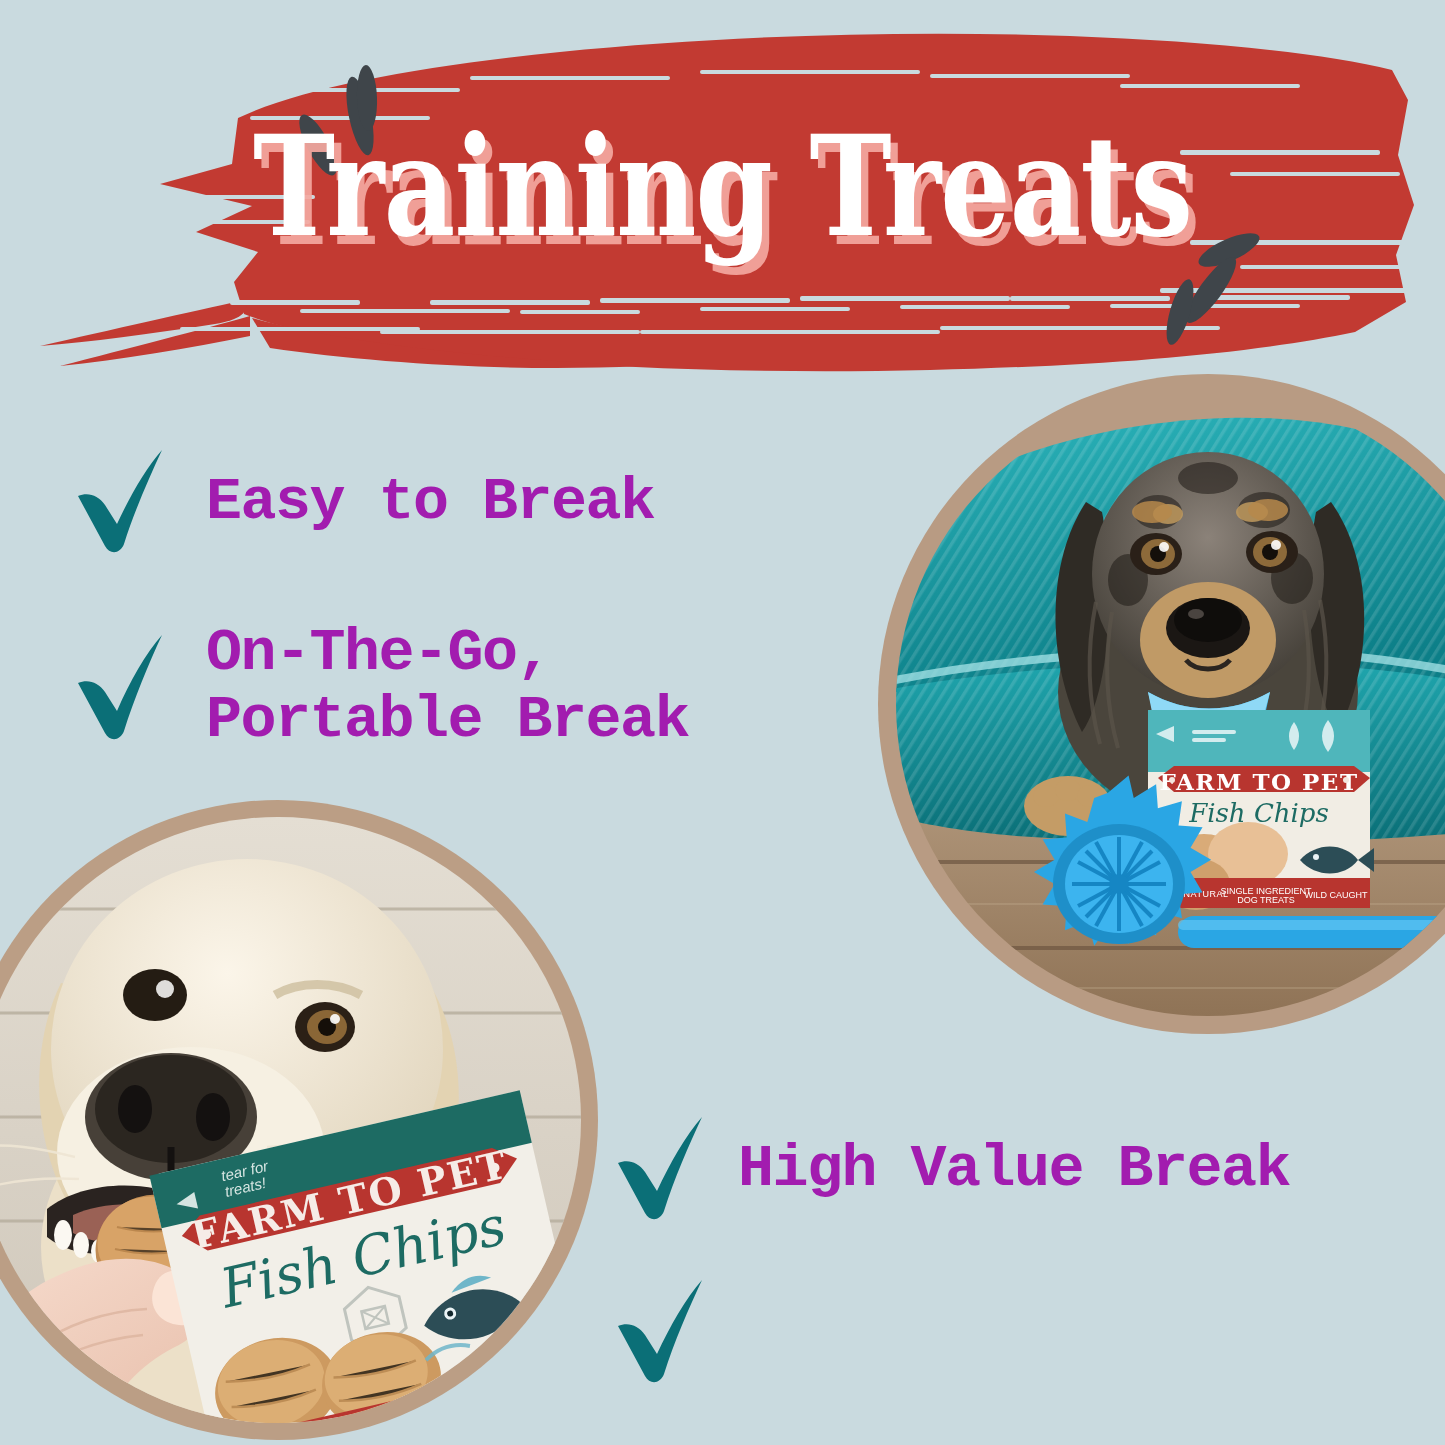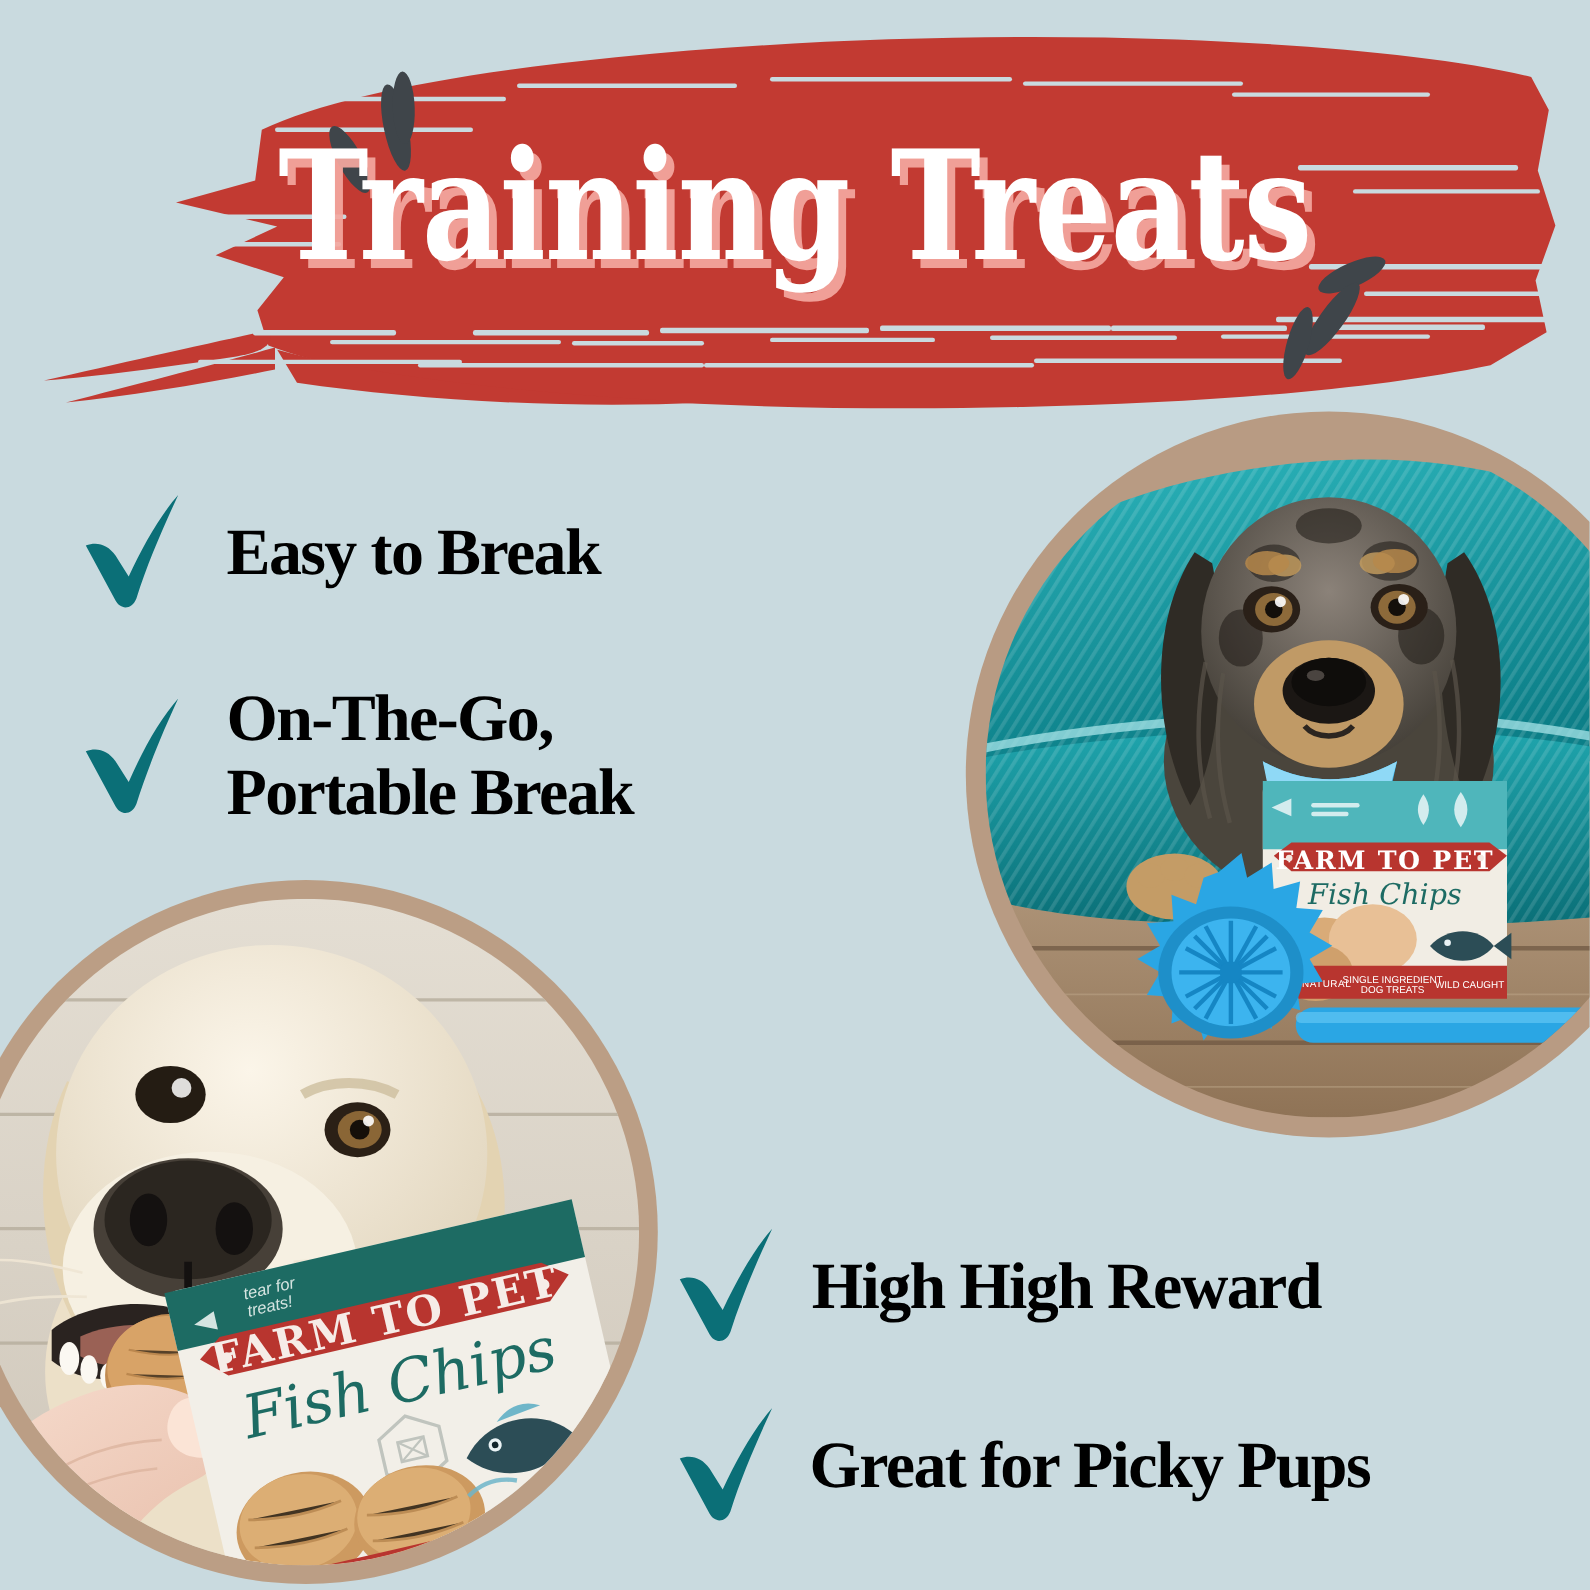--- a/index.html
+++ b/index.html
@@ -28,23 +28,23 @@
     transform-origin:50% 50%;
     text-shadow:9px 9px 0 rgba(244,168,160,0.92);
     white-space:nowrap;
     user-select:none;
   }
 
   
   .check-row{position:absolute;display:flex;align-items:center;}
   .check-ico{flex:0 0 auto;display:block;}
   .check-text{
-    font-family:Liberation Serif, serif;
+    font-family:Liberation Mono, monospace;
     font-weight:bold;
-    color:#000000;
+    color:#a21caf;
     letter-spacing:-1.5px;
     line-height:1.0;
     white-space:pre-line;
   }
 
   #row-easy{left:72px;top:448px;}
   #row-easy .check-text{font-size:60px;margin-left:38px;}
 
   #row-otg{left:72px;top:620px;}
   #row-otg .check-text{font-size:60px;margin-left:38px;line-height:1.12;}
@@ -170,28 +170,27 @@
       <path d="M6,52 C16,48 26,51 33,61 L45,80 C58,50 74,22 90,4 C77,32 62,68 52,100 C48,110 38,111 33,102 Z" fill="#0b6f77"></path>
     </svg>
     <div class="check-text">On-The-Go,
 Portable Break</div>
   </div>
 
   <div class="check-row" id="row-hvr">
     <svg class="check-ico" width="96" height="108" viewBox="0 0 96 108">
       <path d="M6,48 C16,44 26,47 33,57 L45,76 C58,48 74,20 90,2 C77,30 62,64 52,96 C48,106 38,107 33,98 Z" fill="#0b6f77"></path>
     </svg>
-    <div class="check-text">High High Reward</div>
+    <div class="check-text">High Value Break</div>
   </div>
 
   <div class="check-row" id="row-gfp">
     <svg class="check-ico" width="96" height="108" viewBox="0 0 96 108">
       <path d="M6,48 C16,44 26,47 33,57 L45,76 C58,48 74,20 90,2 C77,30 62,64 52,96 C48,106 38,107 33,98 Z" fill="#0b6f77"></path>
     </svg>
-    <div class="check-text">Great for Picky Pups</div>
   </div>
 
   <div class="photo" id="photo-dachshund">
     <div class="inner">
       <svg class="scene" viewBox="0 0 624 624" preserveAspectRatio="xMidYMid slice">
         <defs>
           <linearGradient id="deck" x1="0" y1="0" x2="0" y2="1">
             <stop offset="0" stop-color="#b0967a"></stop>
               <stop offset="1" stop-color="#8f7356"></stop>
           </linearGradient>

